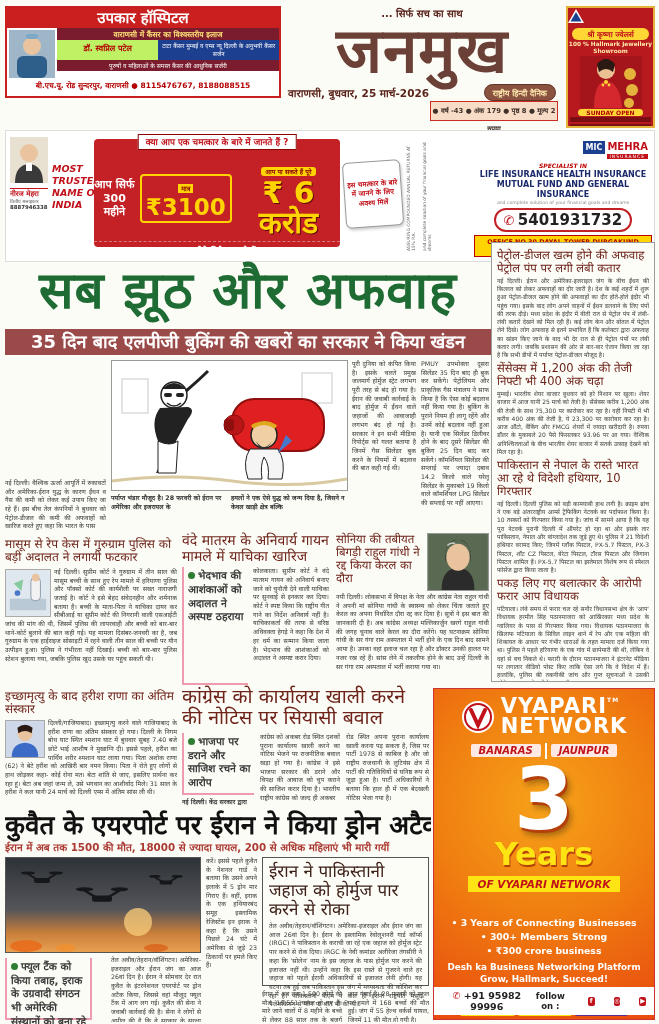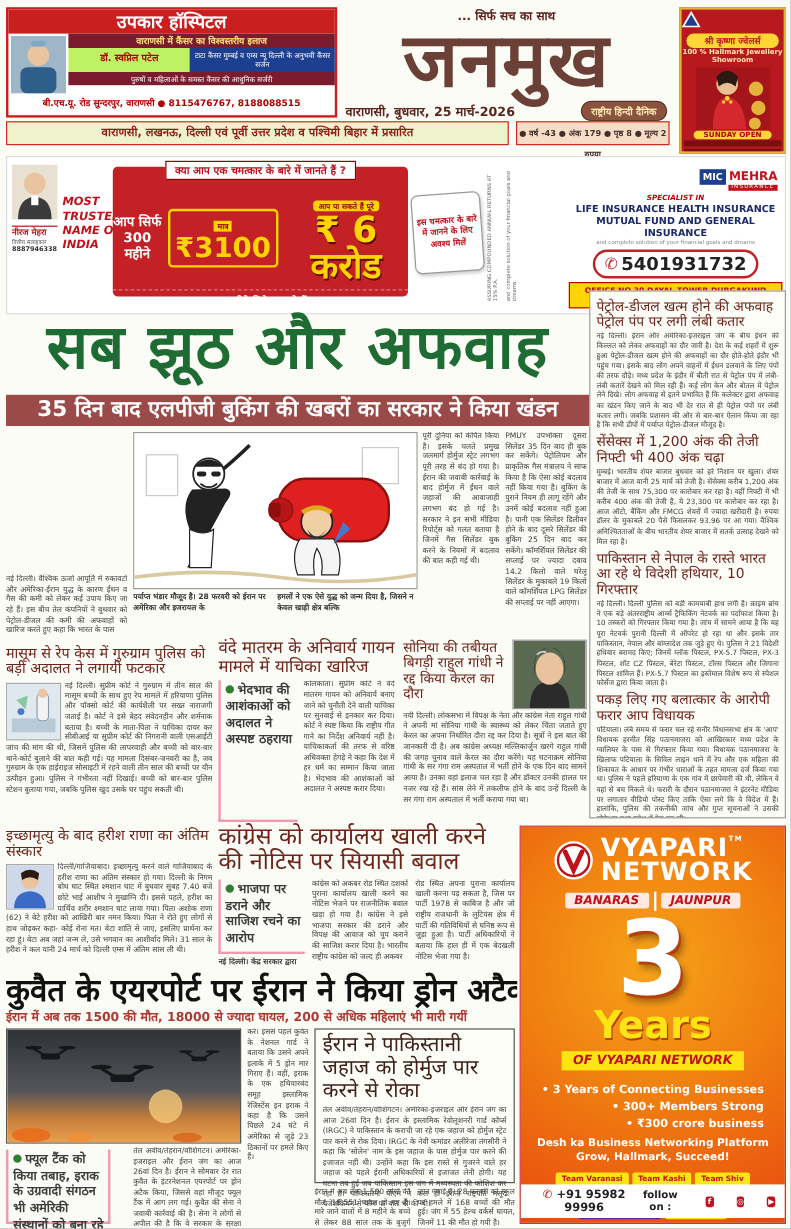--- a/index.html
+++ b/index.html
@@ -131,21 +131,21 @@
   .ad-vyapari { left:433px; top:688px; width:222px; height:332px; background:radial-gradient(circle at 50% 35%, #f7a21a 0%, #f07f10 45%, #e8490f 100%); border:1px solid #c33; text-align:center; overflow:hidden; color:#fff; }
   .vy-logo-row { display:flex; justify-content:center; align-items:center; gap:6px; margin-top:8px; }
   .vy-brand { font-weight:bold; font-size:21px; line-height:0.95; text-align:left; letter-spacing:1px; }
   .vy-tm { font-size:6px; vertical-align:top; }
   .vy-cities { display:flex; justify-content:center; align-items:center; gap:4px; margin-top:6px; }
   .vy-city { background:#ffe9e2; color:#c1121b; font-weight:bold; font-style:italic; font-size:10px; padding:1px 8px; border-radius:2px; }
   .vy-div { width:2px; height:16px; background:#fff; }
   .vy-big { font-size:86px; font-weight:bold; line-height:0.9; color:#fff; text-shadow:2px 3px 0 #b5400c, 4px 6px 6px #0005; margin-top:2px; }
   .vy-years { font-size:32px; font-weight:bold; color:#ffe414; text-shadow:1px 2px 0 #b5400c; line-height:1; }
   .vy-of { display:inline-block; background:#ffe414; color:#c1121b; font-weight:bold; font-style:italic; font-size:10.5px; padding:2px 10px; margin-top:6px; }
-  .vy-bullets { text-align:right; display:inline-block; font-weight:bold; font-size:9.3px; line-height:1.5; margin-top:10px; }
+  .vy-bullets { text-align:center; display:inline-block; font-weight:bold; font-size:9.3px; line-height:1.5; margin-top:24px; }
   .vy-bullets div::before { content:"• "; }
   .vy-tagline { font-weight:bold; font-size:8.8px; line-height:1.35; margin-top:4px; }
   .vy-teams { display:flex; flex-wrap:wrap; justify-content:center; gap:3px; padding:5px 6px 0; }
   .chip { background:#ffe414; color:#c1121b; font-weight:bold; font-size:6.2px; padding:2px 5px; border-radius:2px; }
   .chip.alt { background:#5b2d8f; color:#fff; }
   .vy-footer { position:absolute; bottom:4px; left:0; right:0; background:#fff; color:#222; display:flex; justify-content:space-between; align-items:center; padding:3px 8px; font-weight:bold; font-size:9.5px; }
   .vy-phone .ic { color:#c1121b; }
   .vy-follow { display:flex; align-items:center; gap:19px; font-size:8.5px; }
   .soc { display:inline-block; width:9px; height:9px; border-radius:2px; color:#fff; font-size:6.5px; line-height:9px; text-align:center; font-weight:bold; }
   .soc.fb { background:#c1121b; } .soc.ig { background:#c1121b; } .soc.yt { background:#c1121b; }
@@ -202,21 +202,20 @@
         <circle cx="29" cy="29" r="1.4" fill="#ffd734"></circle>
         <circle cx="50" cy="18" r="6" fill="#e3b33c"></circle>
         <circle cx="52" cy="34" r="6" fill="#e3b33c"></circle>
         <circle cx="49" cy="47" r="5" fill="#e3b33c"></circle>
       </svg>
     <div class="jw-open">SUNDAY OPEN</div>
     <div class="jw-bar"></div>
     <div class="jw-bar"></div>
   </div>
 
-  <div class="abs strip-green">वाराणसी, लखनऊ, दिल्ली एवं पूर्वी उत्तर प्रदेश व पश्चिमी बिहार में प्रसारित</div>
   <div class="abs strip-pink">● वर्ष -43 ● अंक 179 ● पृष्ठ 8 ● मूल्य 2 रुपया</div>
 
   <div class="abs ad-banner">
     <div class="bn-left">
       <div class="bn-photo-col">
         <svg width="38" height="46" viewBox="0 0 38 46">
             <rect width="38" height="46" fill="#e8e0d0"></rect>
             <circle cx="19" cy="16" r="9" fill="#e9c49f"></circle>
             <path d="M5 46 Q5 28 19 27 Q33 28 33 46 Z" fill="#3a3a3a"></path>
             <rect x="16" y="26" width="6" height="8" fill="#fff"></rect>

